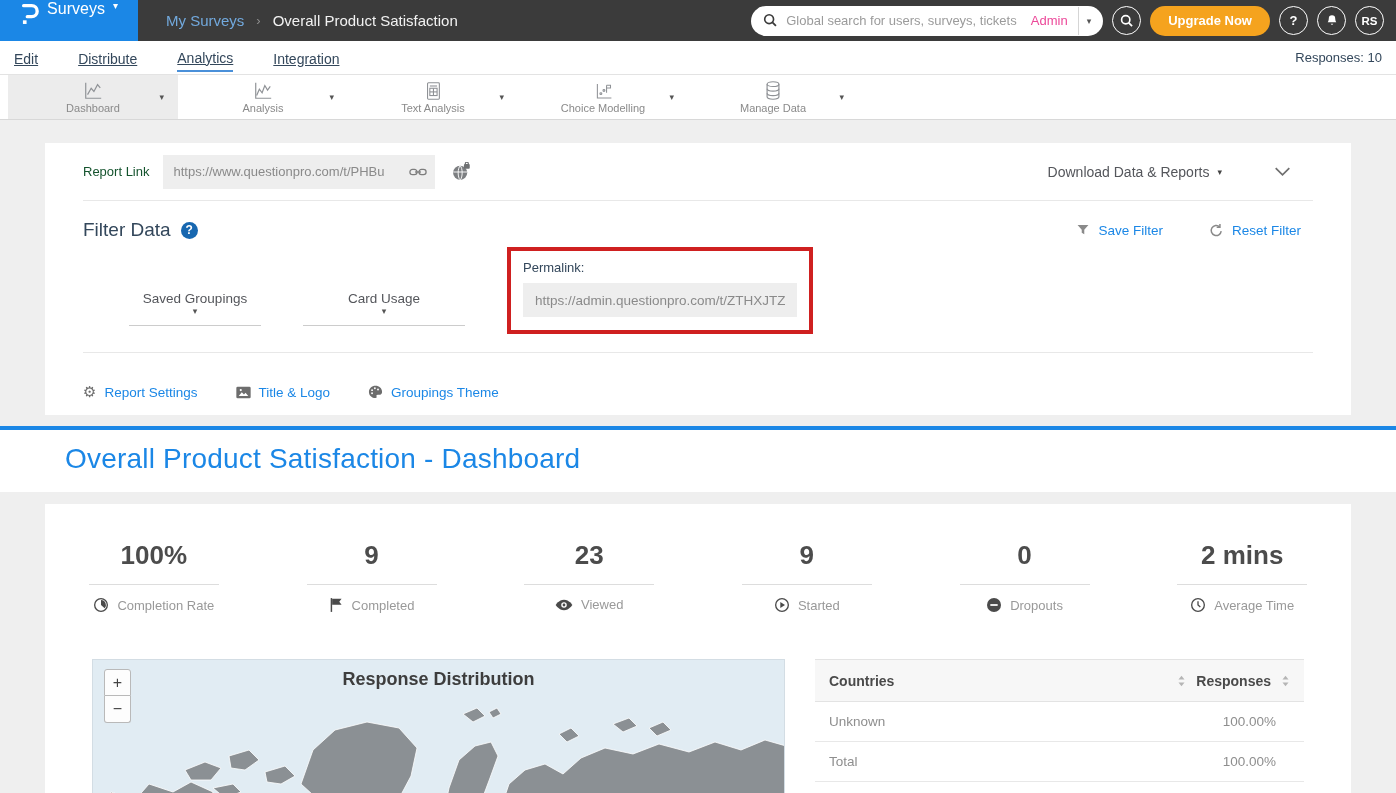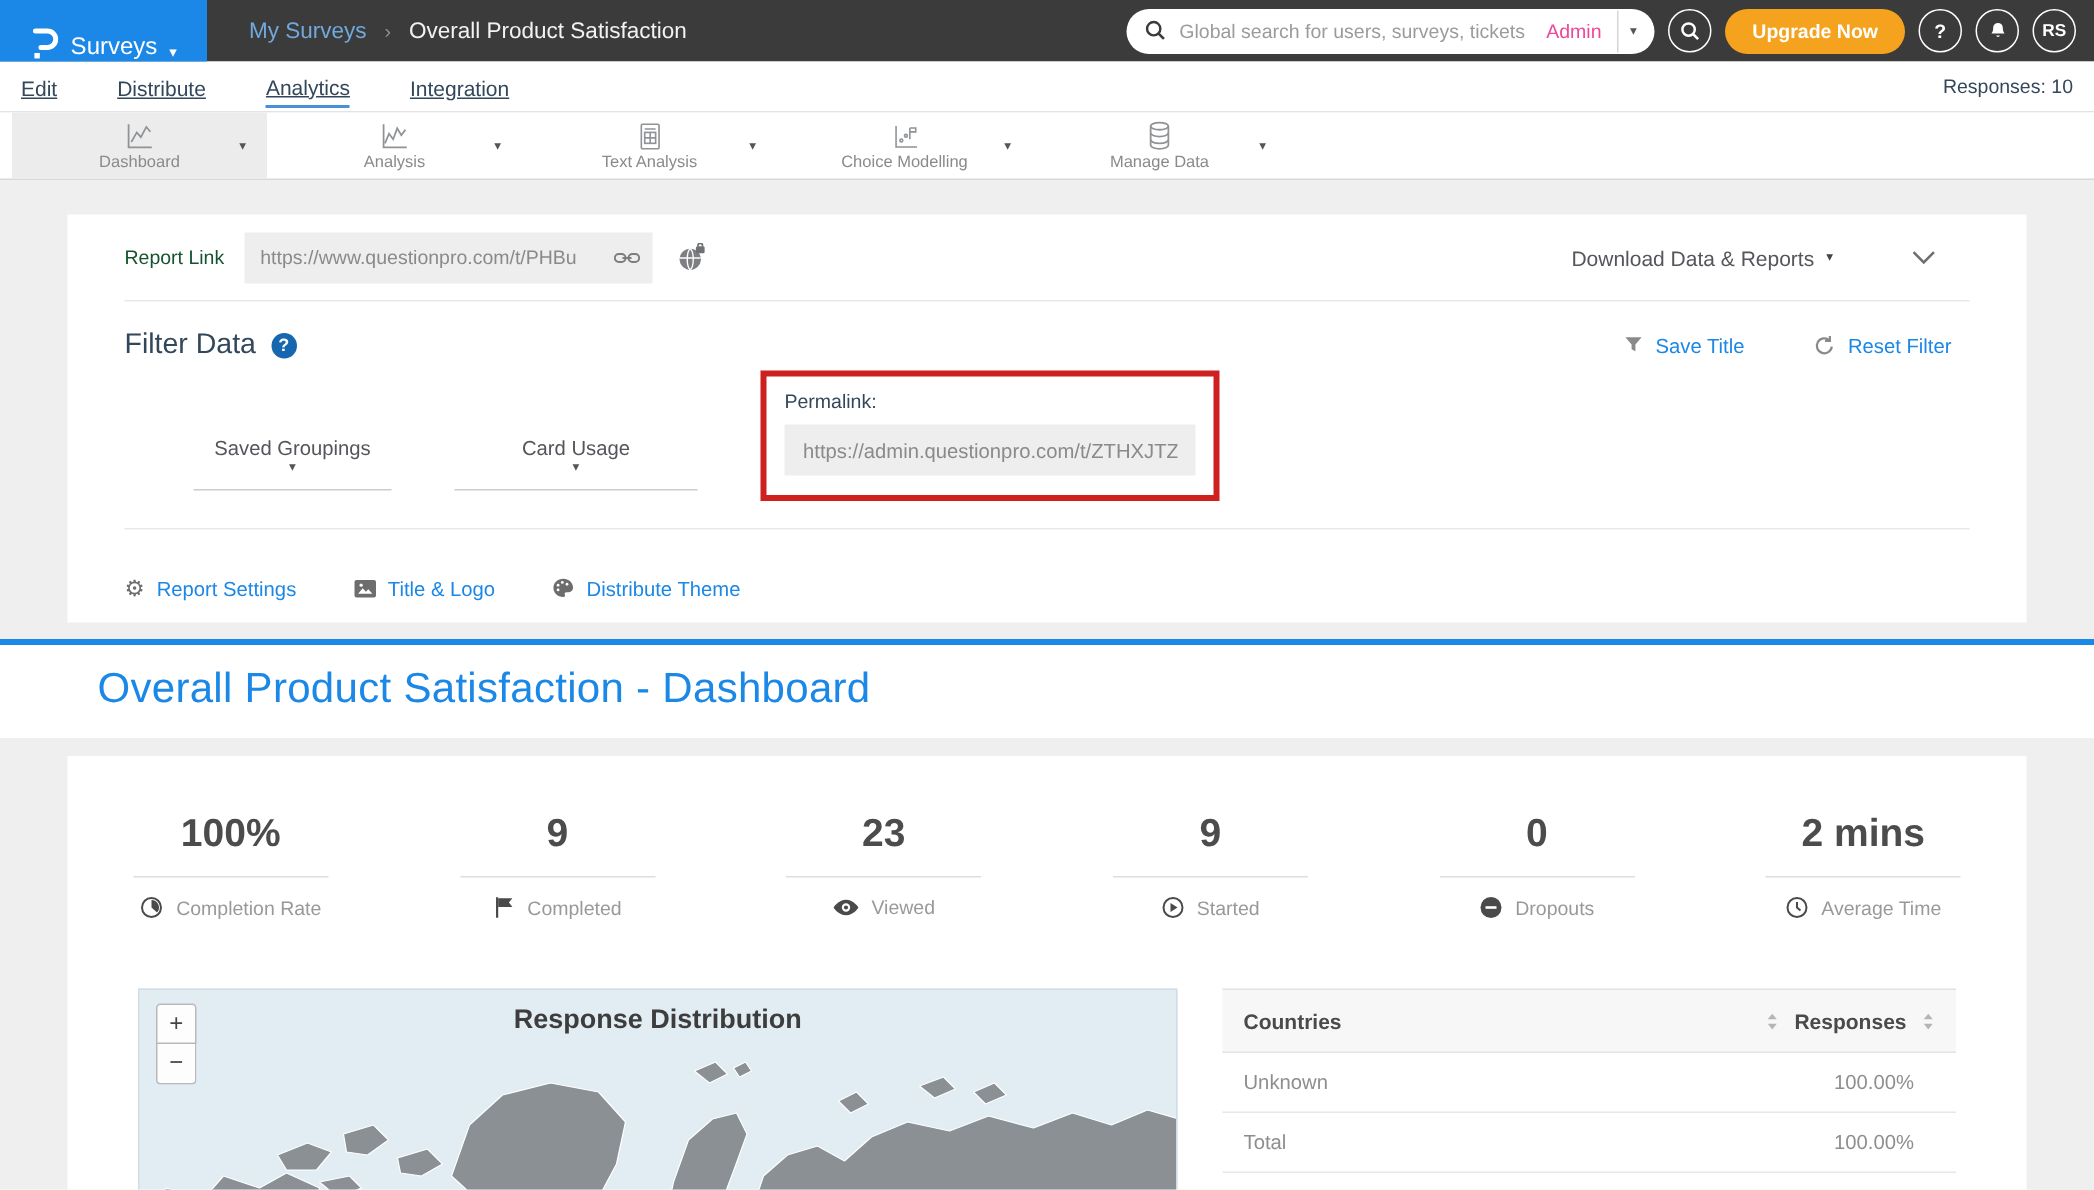--- a/index.html
+++ b/index.html
@@ -1,21 +1,21 @@
 <!DOCTYPE html>
 <html><head>
 <meta charset="utf-8">
 <style>
   * { margin:0; padding:0; box-sizing:border-box; }
   html,body { width:1396px; height:793px; overflow:hidden; background:#efefef;
     font-family:"Liberation Sans","DejaVu Sans",sans-serif; }
 
   
   .topbar { height:41px; background:#3b3b3b; display:flex; align-items:center; }
-  .logo-block { width:138px; height:41px; background:#1b87e6; display:flex; align-items:flex-end;
+  .logo-block { width:138px; height:41px; background:#1b87e6; display:flex; align-items:flex-start;
     justify-content:center; gap:8px; cursor:pointer; }
   .logo-block .product { color:#fff; font-size:16px; }
   .logo-block .caret { color:#fff; font-size:10px; }
   .breadcrumb { display:flex; align-items:center; gap:12px; margin-left:28px; font-size:15px; }
   .crumb-parent { color:#72a9dd; cursor:pointer; }
   .crumb-sep { color:#8f8f8f; font-size:13px; }
   .crumb-current { color:#f2f2f2; }
   .topbar-right { margin-left:auto; display:flex; align-items:center; gap:9px; padding-right:12px; }
   .searchbox { width:352px; height:30px; background:#fff; border-radius:15px; display:flex;
     align-items:center; padding:0 4px 0 12px; }
@@ -277,21 +277,21 @@
     <div class="filter-head">
       <span class="filter-title">
         <span>Filter Data</span>
         <span class="help-dot">?</span>
       </span>
       <div class="filter-actions">
         <span class="flink">
           <svg width="14" height="14" viewBox="0 0 22 22">
             <path d="M2.5 3h17l-6.5 7.5v7l-4-2v-5z" fill="#8a8a8a"></path>
           </svg>
-          <span>Save Title</span>
+          <span>Save Filter</span>
         </span>
         <span class="flink">
           <svg width="15" height="15" viewBox="0 0 24 24">
             <path d="M19.5 13A8 8 0 1 1 17 6.2" fill="none" stroke="#8a8a8a" stroke-width="2.4"></path>
             <path d="M17.5 1.5v5.2h-5.2" fill="none" stroke="#8a8a8a" stroke-width="2.4"></path>
           </svg>
           <span>Reset Filter</span>
         </span>
       </div>
     </div>
@@ -327,21 +327,21 @@
         <span>Title &amp; Logo</span>
       </span>
       <span class="flink">
         <svg width="15" height="14" viewBox="0 0 24 22">
           <path d="M12 1C6 1 1.5 5.3 1.5 10.8S6 20.6 12 20.6c1.8 0 2.4-1.2 1.7-2.3-.8-1.4.2-2.9 1.8-2.9h2.4c2.7 0 4.6-2 4.6-4.6C22.5 5 17.8 1 12 1z" fill="#6d6d6d"></path>
           <circle cx="6.5" cy="8" r="1.5" fill="#fff"></circle>
             <circle cx="11" cy="5" r="1.5" fill="#fff"></circle>
           <circle cx="16" cy="7" r="1.5" fill="#fff"></circle>
             <circle cx="6.5" cy="13" r="1.5" fill="#fff"></circle>
         </svg>
-        <span>Distribute Theme</span>
+        <span>Groupings Theme</span>
       </span>
     </div>
   </div>
 
   <div class="blue-bar"></div>
 
   <div class="title-panel">
     <div class="page-title">Overall Product Satisfaction - Dashboard</div>
   </div>
 

